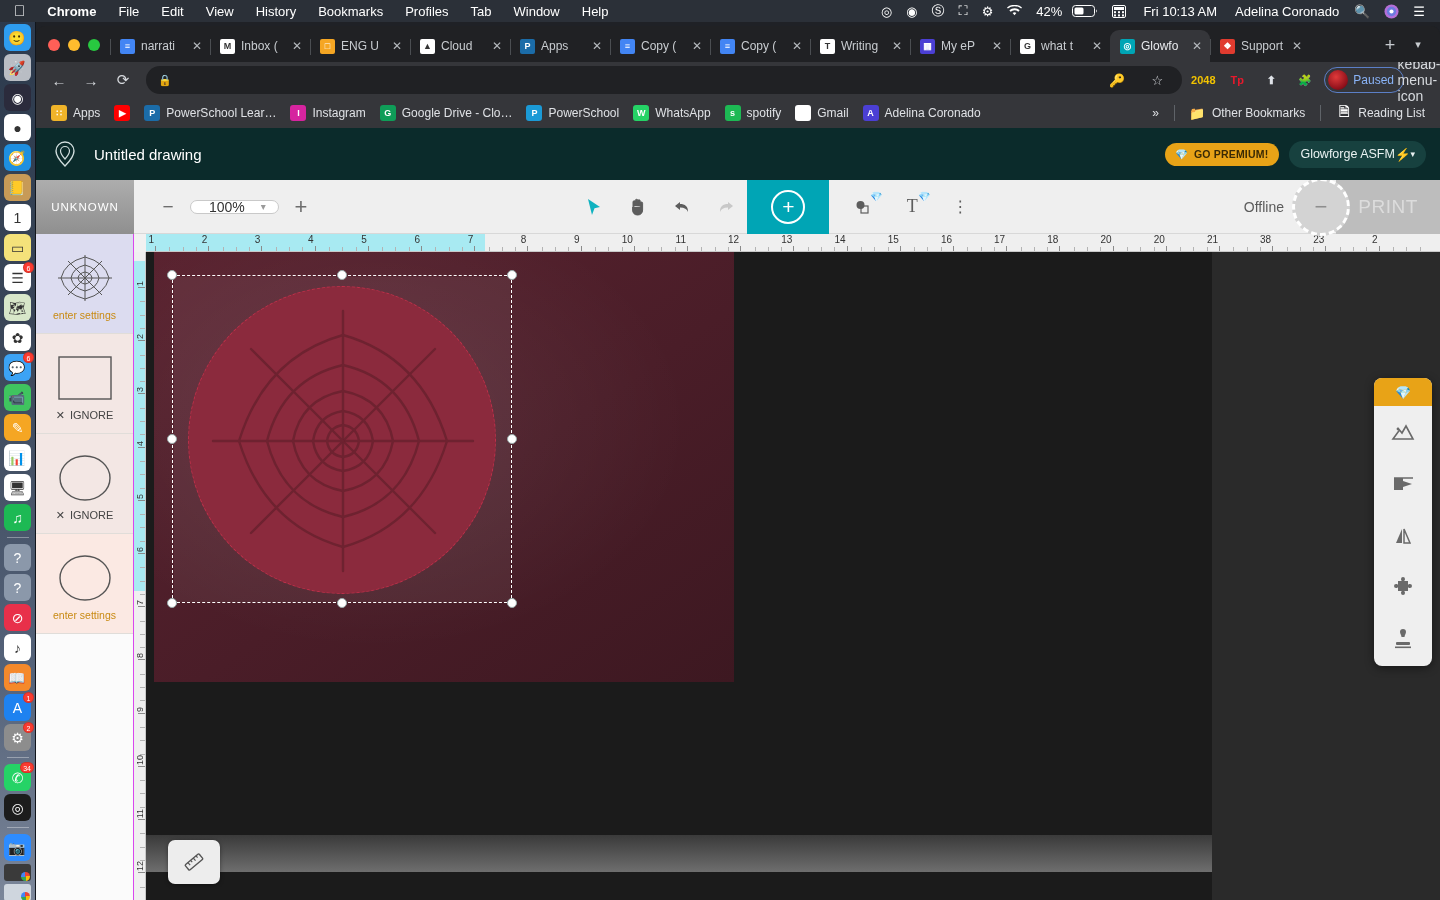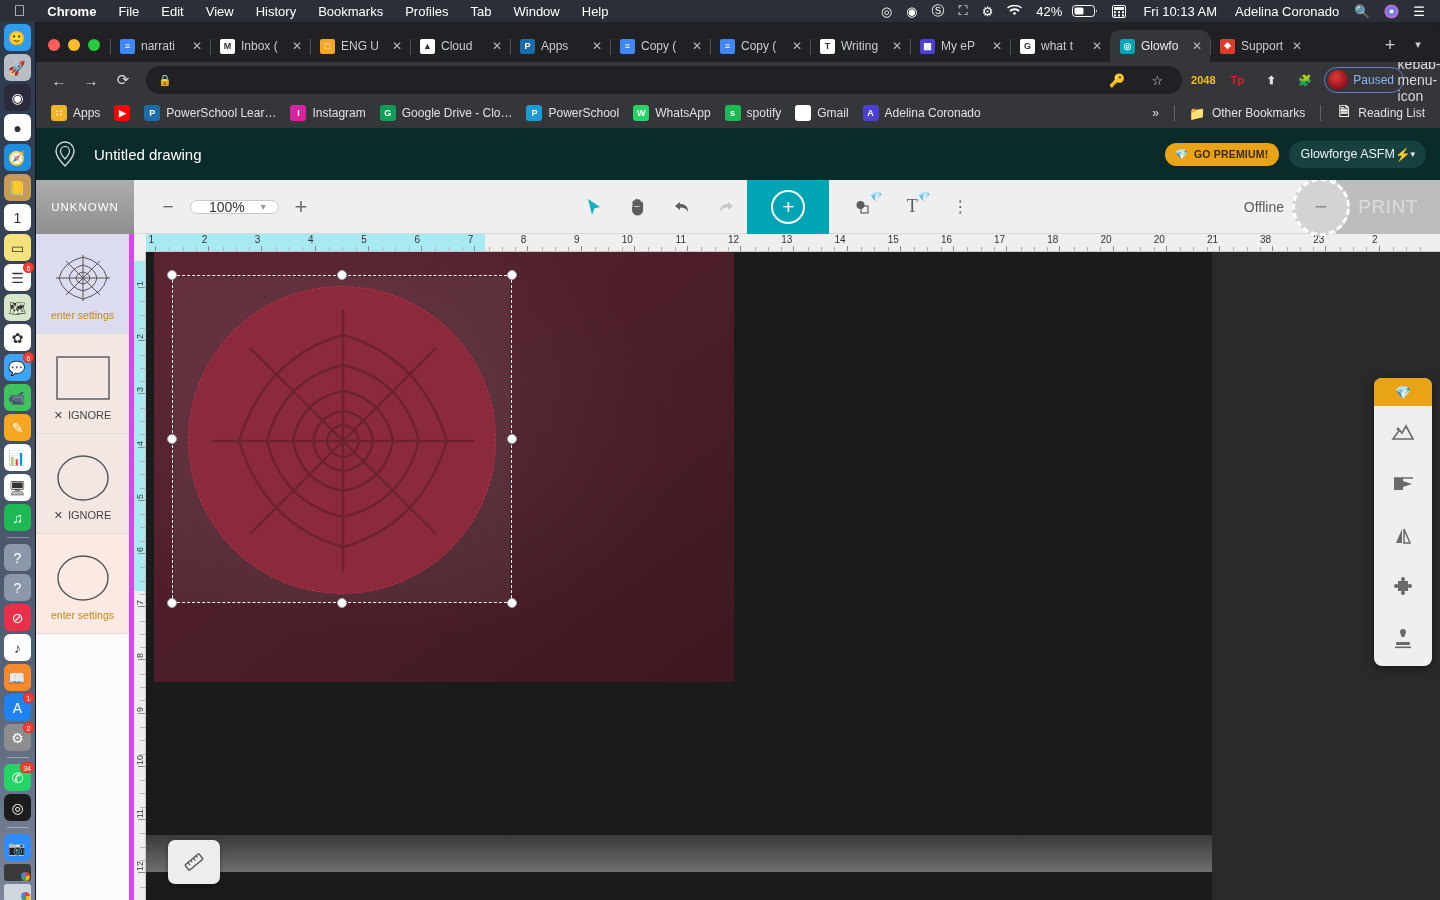--- a/index.html
+++ b/index.html
@@ -168,21 +168,21 @@
   #offline { font-size:14px; color:#5b5b5b; padding-right:8px; }
   #printdisc { width:58px; height:58px; border-radius:50%; border:3px dashed #fff;
     background:#d3d3d3; display:flex; align-items:center; justify-content:center;
     color:#8e8e8e; font-size:22px; margin-right:-14px; z-index:2; position:relative;}
   #printbtn { width:104px; height:54px; background:#bdbdbd; color:#dcdcdc;
     display:flex; align-items:center; justify-content:center;
     font-size:19px; letter-spacing:.5px; flex:none; }
 
   
   #gfbody { display:flex; height:666px; }
-  #sidebar { width:98px; flex:none; background:#fbfbfb; border-right:5px solid #d946ef; }
+  #sidebar { width:98px; flex:none; background:#fbfbfb; border-right:1px solid #d946ef; }
   .layer { height:100px; border-bottom:1px solid #e0ddd9; display:flex;
     flex-direction:column; align-items:center; justify-content:center; gap:3px; padding-top:4px;}
   .layer.sel { background:#dcdcf0; }
   .layer.ign { background:#f3e7e4; }
   .layer.pink { background:#fbe9e3; }
   .lthumb { width:66px; height:56px; display:flex; align-items:center; justify-content:center; }
   .lcap { font-size:10.5px; color:#c98a12; }
   .lcap.ignore { color:#444; display:flex; align-items:center; gap:5px; font-size:11px; }
 
   #canvaswrap { flex:1; position:relative; overflow:hidden; background:#f1f1f1; }

